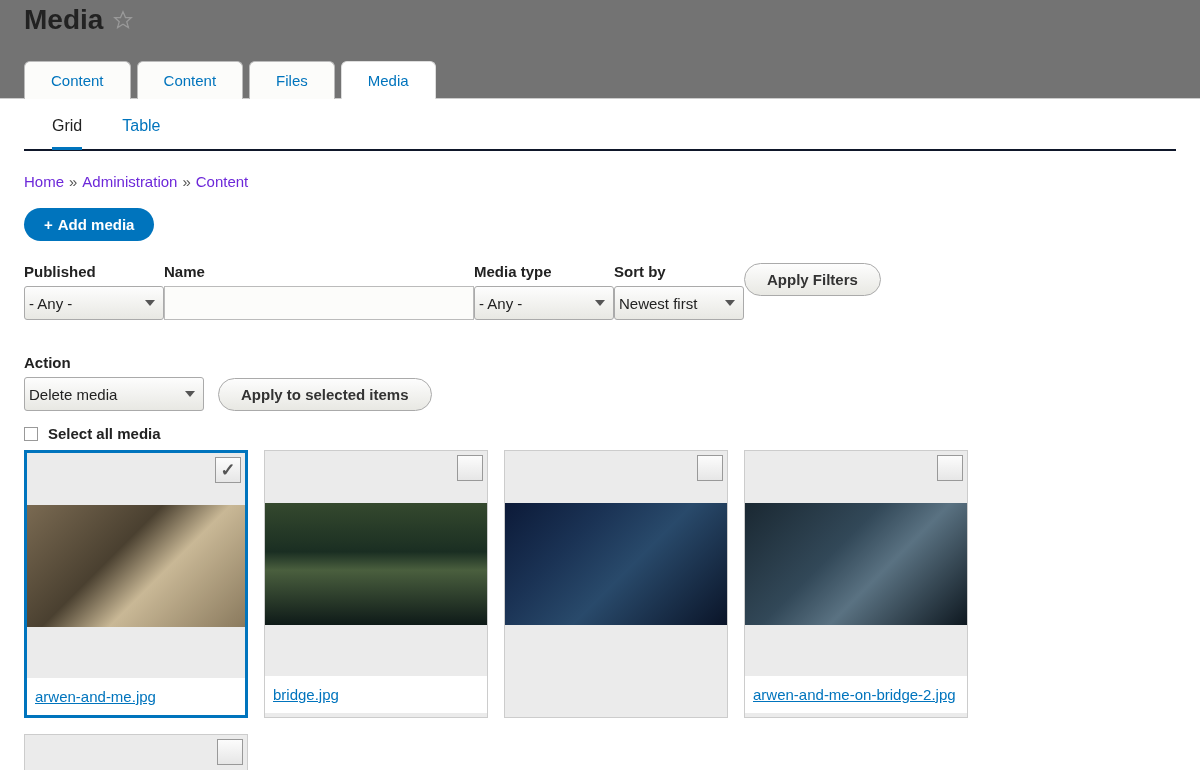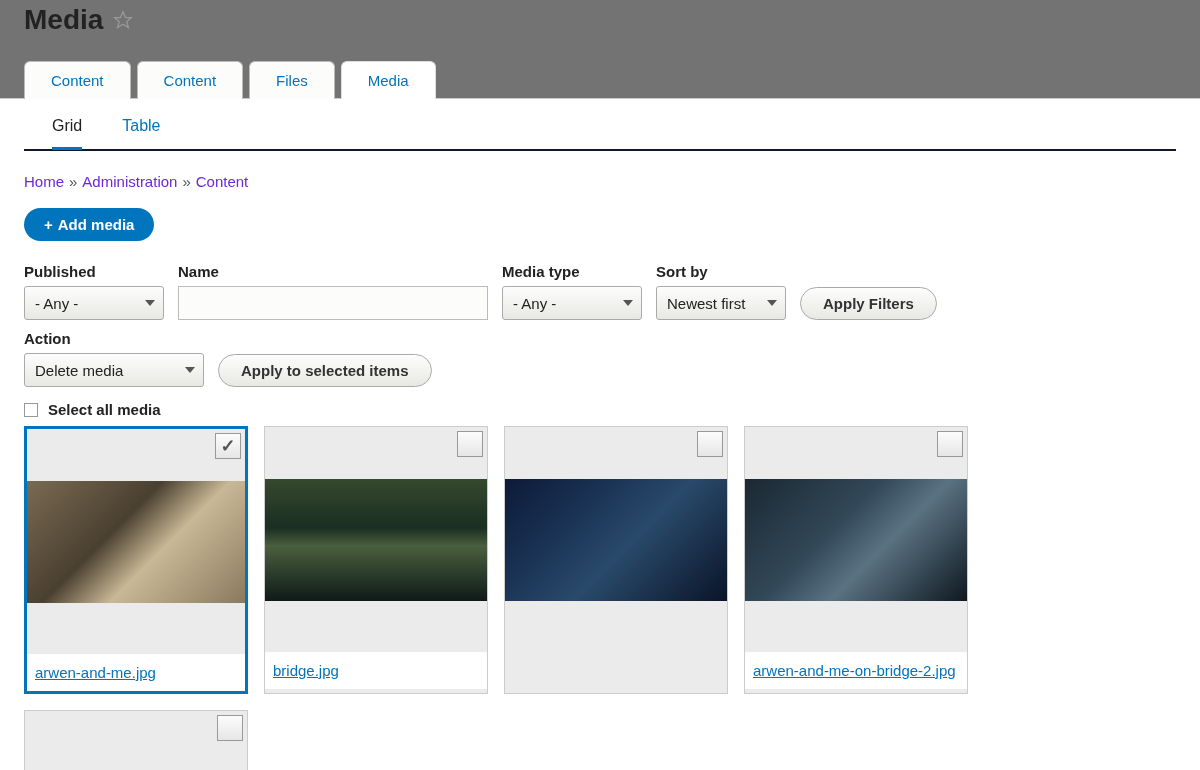--- a/index.html
+++ b/index.html
@@ -56,32 +56,32 @@
   font-weight: bold;
   cursor: pointer;
   display: inline-flex;
   align-items: center;
   gap: 5px;
   margin-bottom: 22px;
 }
 .add-button .plus { font-weight: bold; }
 
 
-.filters-row { display: flex; gap: 14px; align-items: flex-end; margin-bottom: 10px; flex-wrap: wrap;}
+.filters-row { display: flex; align-items: flex-start; margin-bottom: 34px; flex-wrap: wrap;}
 .filter-group { display: flex; flex-direction: column; gap: 6px; }
 .filter-label { font-weight: bold; font-size: 15px; }
 .select-wrap {
   position: relative;
   background: linear-gradient(#fdfdfd,#e8e8e3);
   border: 1px solid #aaa;
   border-radius: 3px;
   height: 34px;
   min-width: 140px;
   display: flex; align-items: center;
-  padding: 0 28px 0 10px;
+  padding: 0 28px 0 4px;
   cursor: pointer;
   font-size: 15px;
 }
 .select-wrap .caret {
   position: absolute; right: 8px; top: 50%; transform: translateY(-50%);
   width: 0; height: 0; border-left: 5px solid transparent; border-right: 5px solid transparent; border-top: 6px solid #555;
 }
 .text-input {
   border: 1px solid #bbb;
   height: 34px;

